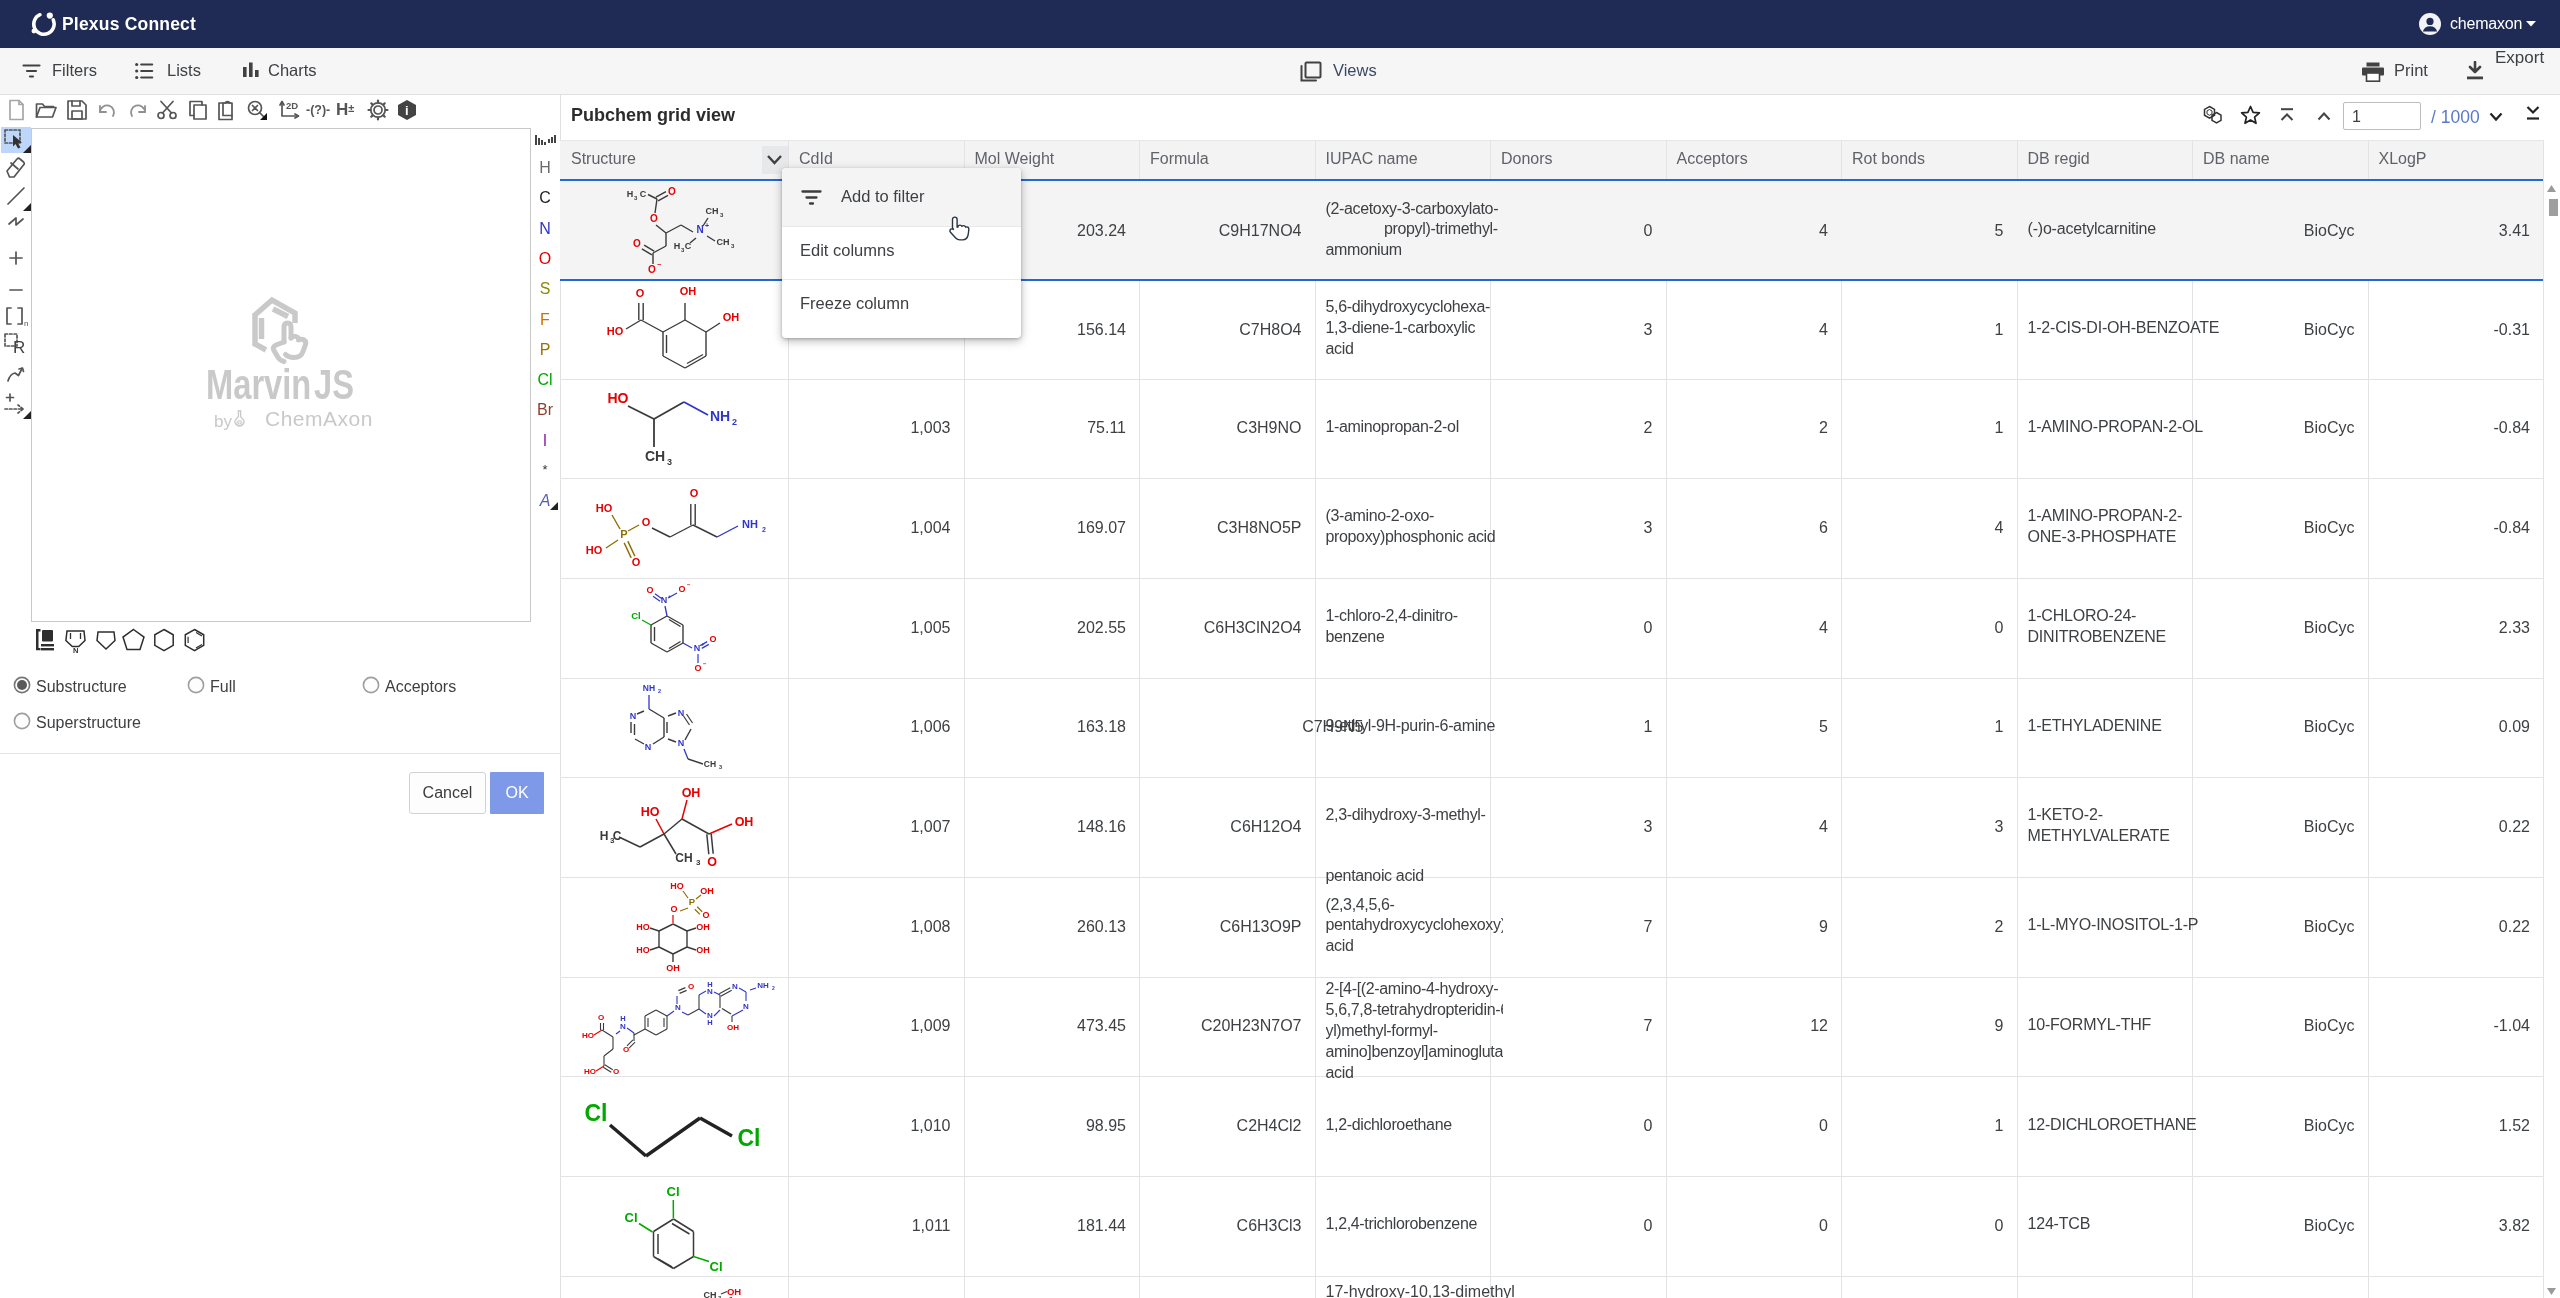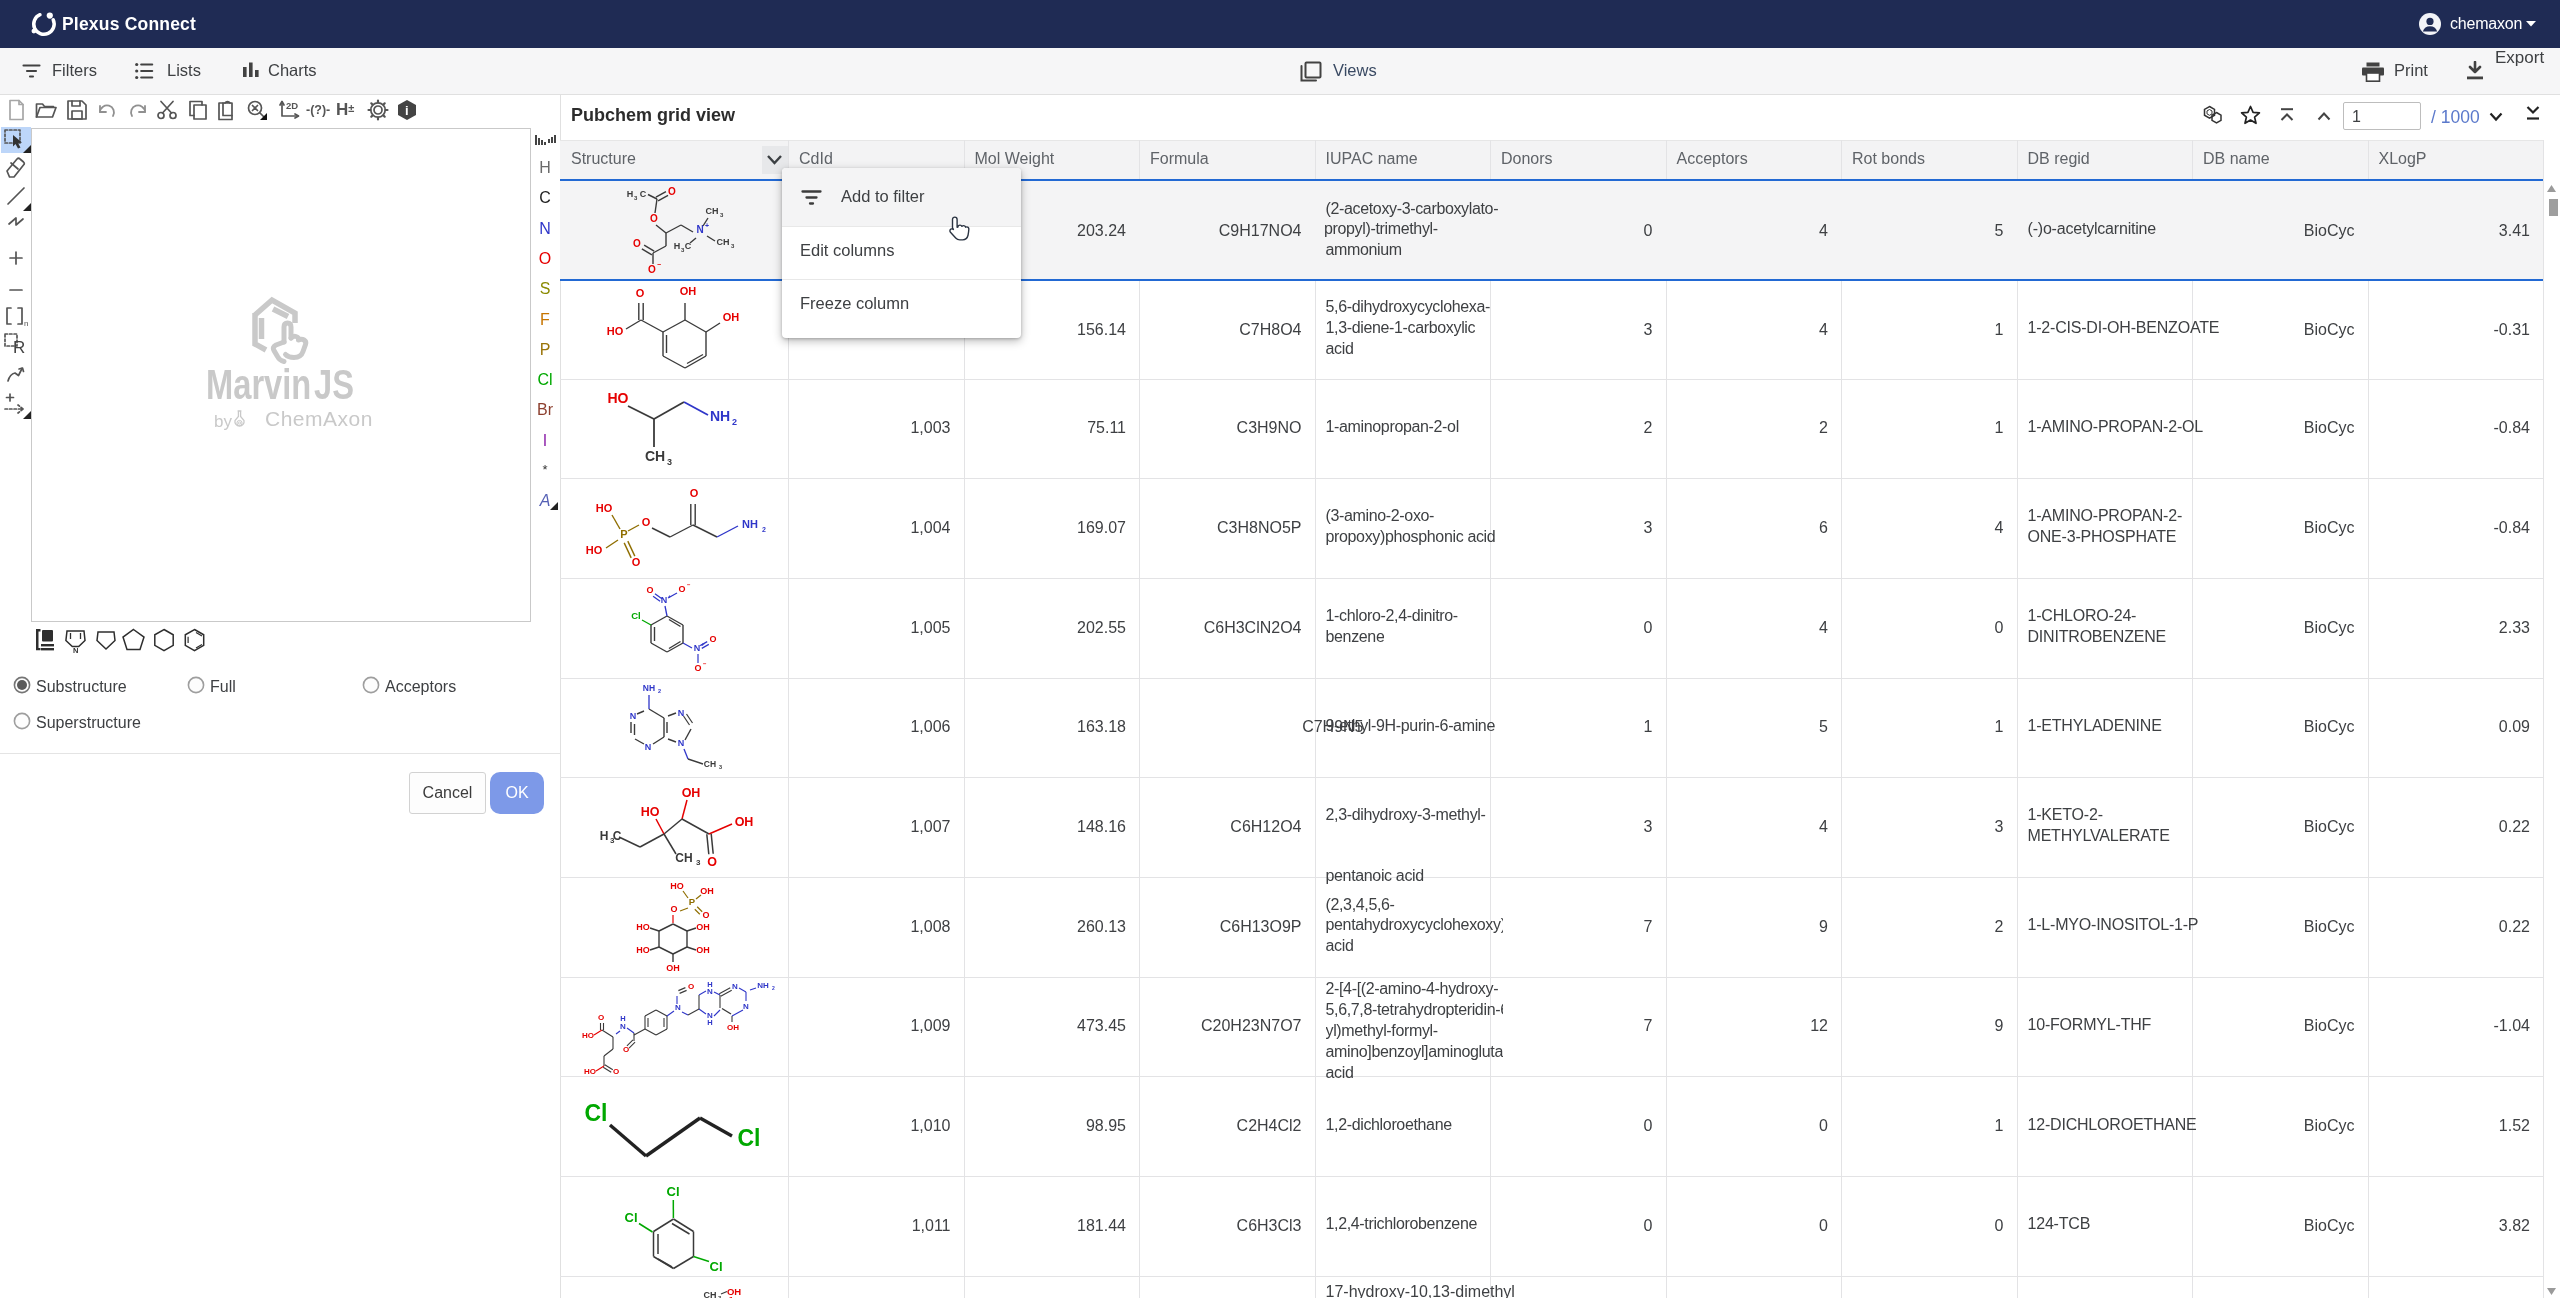--- a/index.html
+++ b/index.html
@@ -307,21 +307,21 @@
 <svg class="abs" style="left:362px;top:676px" width="18" height="18" viewBox="0 0 18 18">
     <circle cx="9" cy="9" r="7.6" fill="#fdfdfd" stroke="#9e9e9e" stroke-width="1.6"></circle>
   </svg>
 <div class="abs t" style="left:385px;top:678px;font-size:16px">Acceptors</div>
 <svg class="abs" style="left:13px;top:712px" width="18" height="18" viewBox="0 0 18 18">
     <circle cx="9" cy="9" r="7.6" fill="#fdfdfd" stroke="#9e9e9e" stroke-width="1.6"></circle>
   </svg>
 <div class="abs t" style="left:36px;top:714px;font-size:16px">Superstructure</div>
 <div class="abs" style="left:0;top:753px;width:560px;height:1px;background:#e4e4e4"></div>
 <div class="abs" style="left:409px;top:772px;width:77px;height:42px;background:#fdfdfd;border:1px solid #d2d2d2;border-radius:3px;color:#3c3c3c;font-size:16px;text-align:center;line-height:40px">Cancel</div>
-<div class="abs" style="left:490px;top:772px;width:54px;height:42px;background:#7d99e8;border-radius:10px;color:#fff;font-size:16px;text-align:center;line-height:42px">OK</div>
+<div class="abs" style="left:490px;top:772px;width:54px;height:42px;background:#7d99e8;border-radius:1px;color:#fff;font-size:16px;text-align:center;line-height:42px">OK</div>
 <div class="abs" style="left:571px;top:105px;font-size:18px;font-weight:700;color:#2c2c2c">Pubchem grid view</div>
 <div class="abs" style="left:560px;top:140px;width:1983px;height:40px;background:#f3f3f4;border-top:1px solid #e6e6e6"></div>
 <div class="abs" style="left:762px;top:146px;width:26px;height:28px;background:#e7e8ea"></div>
 <svg class="abs" style="left:766px;top:154px" width="17" height="12" viewBox="0 0 17 12">
     <path d="M2 2 L8.5 9 L15 2" fill="none" stroke="#3c4043" stroke-width="2.4"></path>
   </svg>
 <div class="abs hd" style="left:571px;top:150px">Structure</div>
 <div class="abs hd" style="left:799px;top:150px">CdId</div>
 <div class="abs hd" style="left:974.5px;top:150px">Mol Weight</div>
 <div class="abs hd" style="left:1150px;top:150px">Formula</div>
@@ -352,21 +352,21 @@
 <div class="abs" style="left:560px;top:677.5px;width:1983px;height:1px;background:#e3e3e5"></div>
 <div class="abs" style="left:560px;top:777.2px;width:1983px;height:1px;background:#e3e3e5"></div>
 <div class="abs" style="left:560px;top:876.9px;width:1983px;height:1px;background:#e3e3e5"></div>
 <div class="abs" style="left:560px;top:976.6px;width:1983px;height:1px;background:#e3e3e5"></div>
 <div class="abs" style="left:560px;top:1076.2px;width:1983px;height:1px;background:#e3e3e5"></div>
 <div class="abs" style="left:560px;top:1175.9px;width:1983px;height:1px;background:#e3e3e5"></div>
 <div class="abs" style="left:560px;top:1275.6px;width:1983px;height:1px;background:#e3e3e5"></div>
 <div class="abs t num" style="left:963.5px;top:221.8px;width:162.5px">203.24</div>
 <div class="abs t num" style="left:1139px;top:221.8px;width:162.5px">C9H17NO4</div>
 <div class="abs t" style="left:1325.5px;top:199.60000000000002px;white-space:nowrap;overflow:hidden;max-width:177px;letter-spacing:-.35px">(2-acetoxy-3-carboxylato-</div>
-<div class="abs t" style="left:1324px;top:220.40000000000003px;white-space:nowrap;overflow:hidden;max-width:177px;letter-spacing:-.35px">propyl)-trimethyl-</div>
+<div class="abs t" style="left:1384px;top:220.40000000000003px;white-space:nowrap;overflow:hidden;max-width:177px;letter-spacing:-.35px">propyl)-trimethyl-</div>
 <div class="abs t" style="left:1325.5px;top:241.20000000000002px;white-space:nowrap;overflow:hidden;max-width:177px;letter-spacing:-.35px">ammonium</div>
 <div class="abs t num" style="left:1490px;top:221.8px;width:162.5px">0</div>
 <div class="abs t num" style="left:1665.5px;top:221.8px;width:162.5px">4</div>
 <div class="abs t num" style="left:1841px;top:221.8px;width:162.5px">5</div>
 <div class="abs t" style="left:2027.5px;top:220.4px;white-space:nowrap;letter-spacing:-.2px">(-)o-acetylcarnitine</div>
 <div class="abs t num" style="left:2192px;top:221.8px;width:162.5px">BioCyc</div>
 <div class="abs t num" style="left:2367.5px;top:221.8px;width:162.5px">3.41</div>
 <div class="abs t num" style="left:963.5px;top:320.65px;width:162.5px">156.14</div>
 <div class="abs t num" style="left:1139px;top:320.65px;width:162.5px">C7H8O4</div>
 <div class="abs t" style="left:1325.5px;top:298.45px;white-space:nowrap;overflow:hidden;max-width:177px;letter-spacing:-.35px">5,6-dihydroxycyclohexa-</div>

